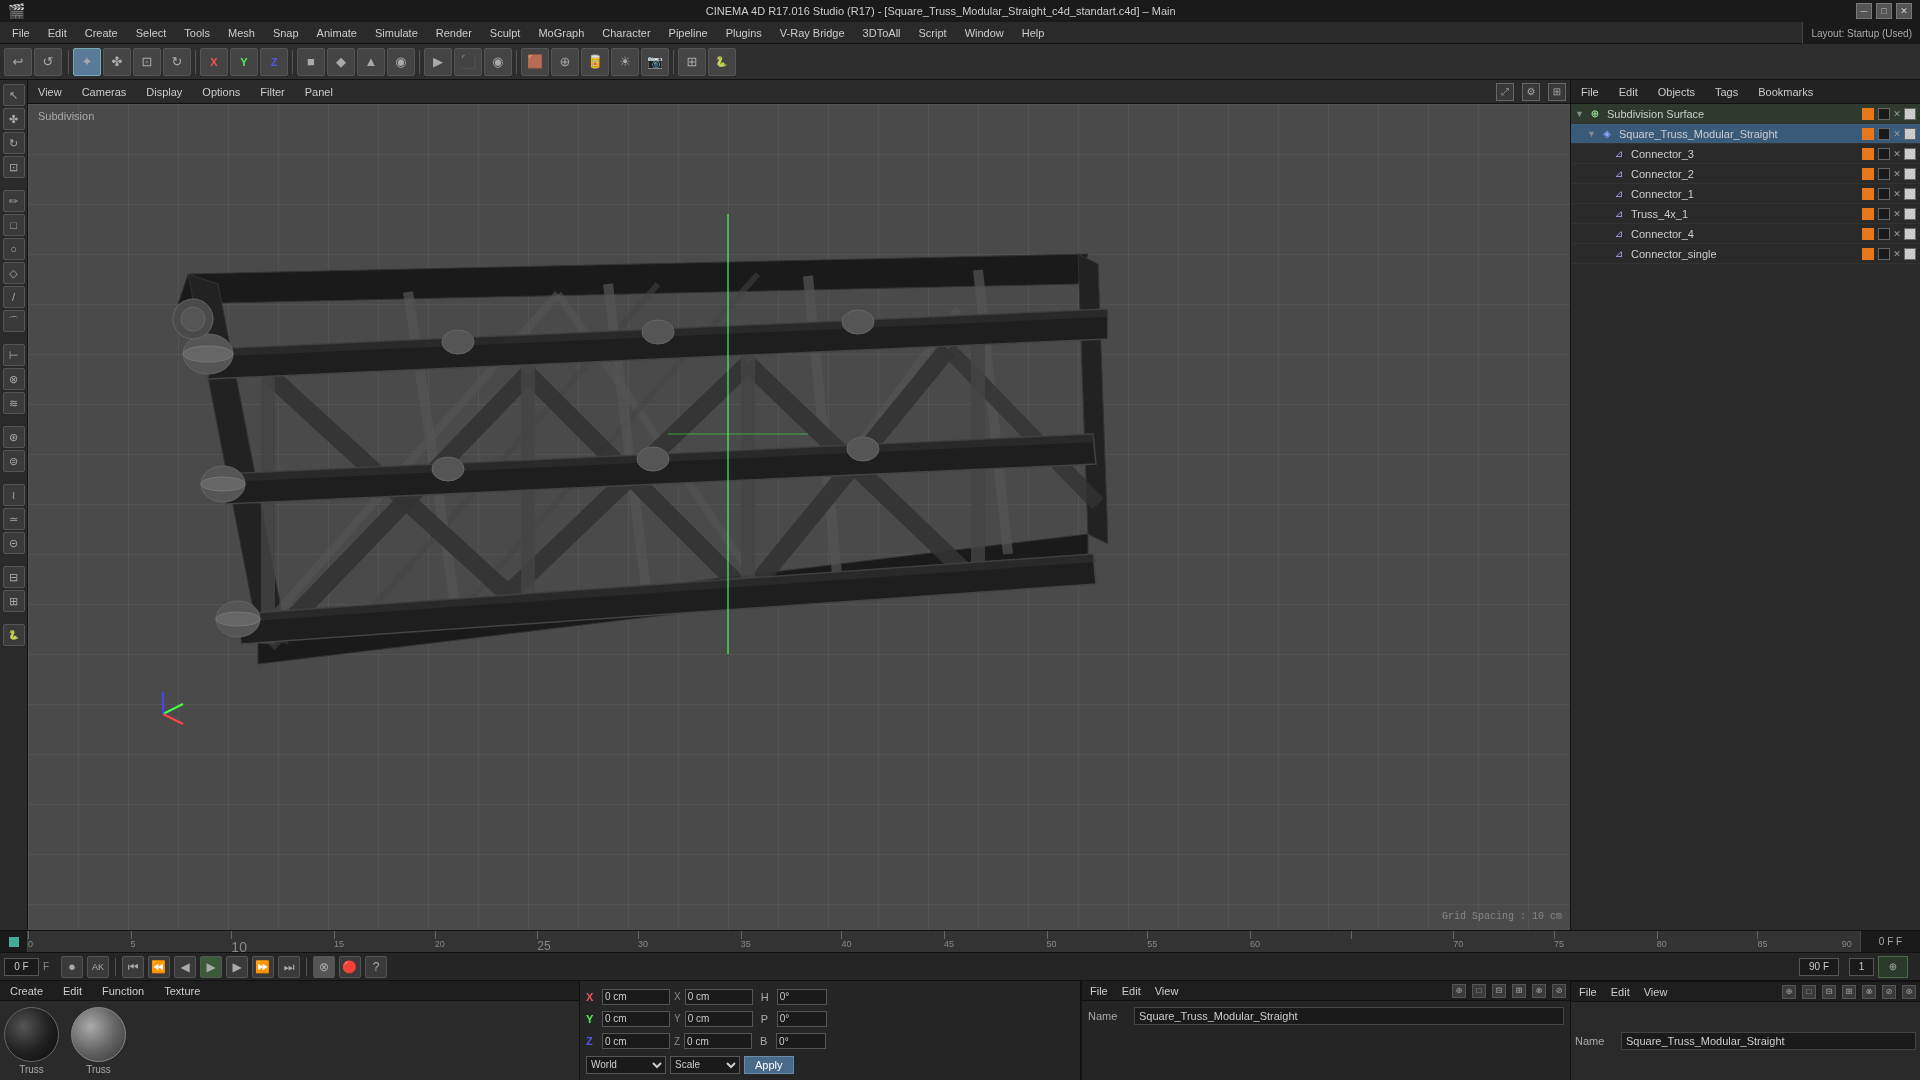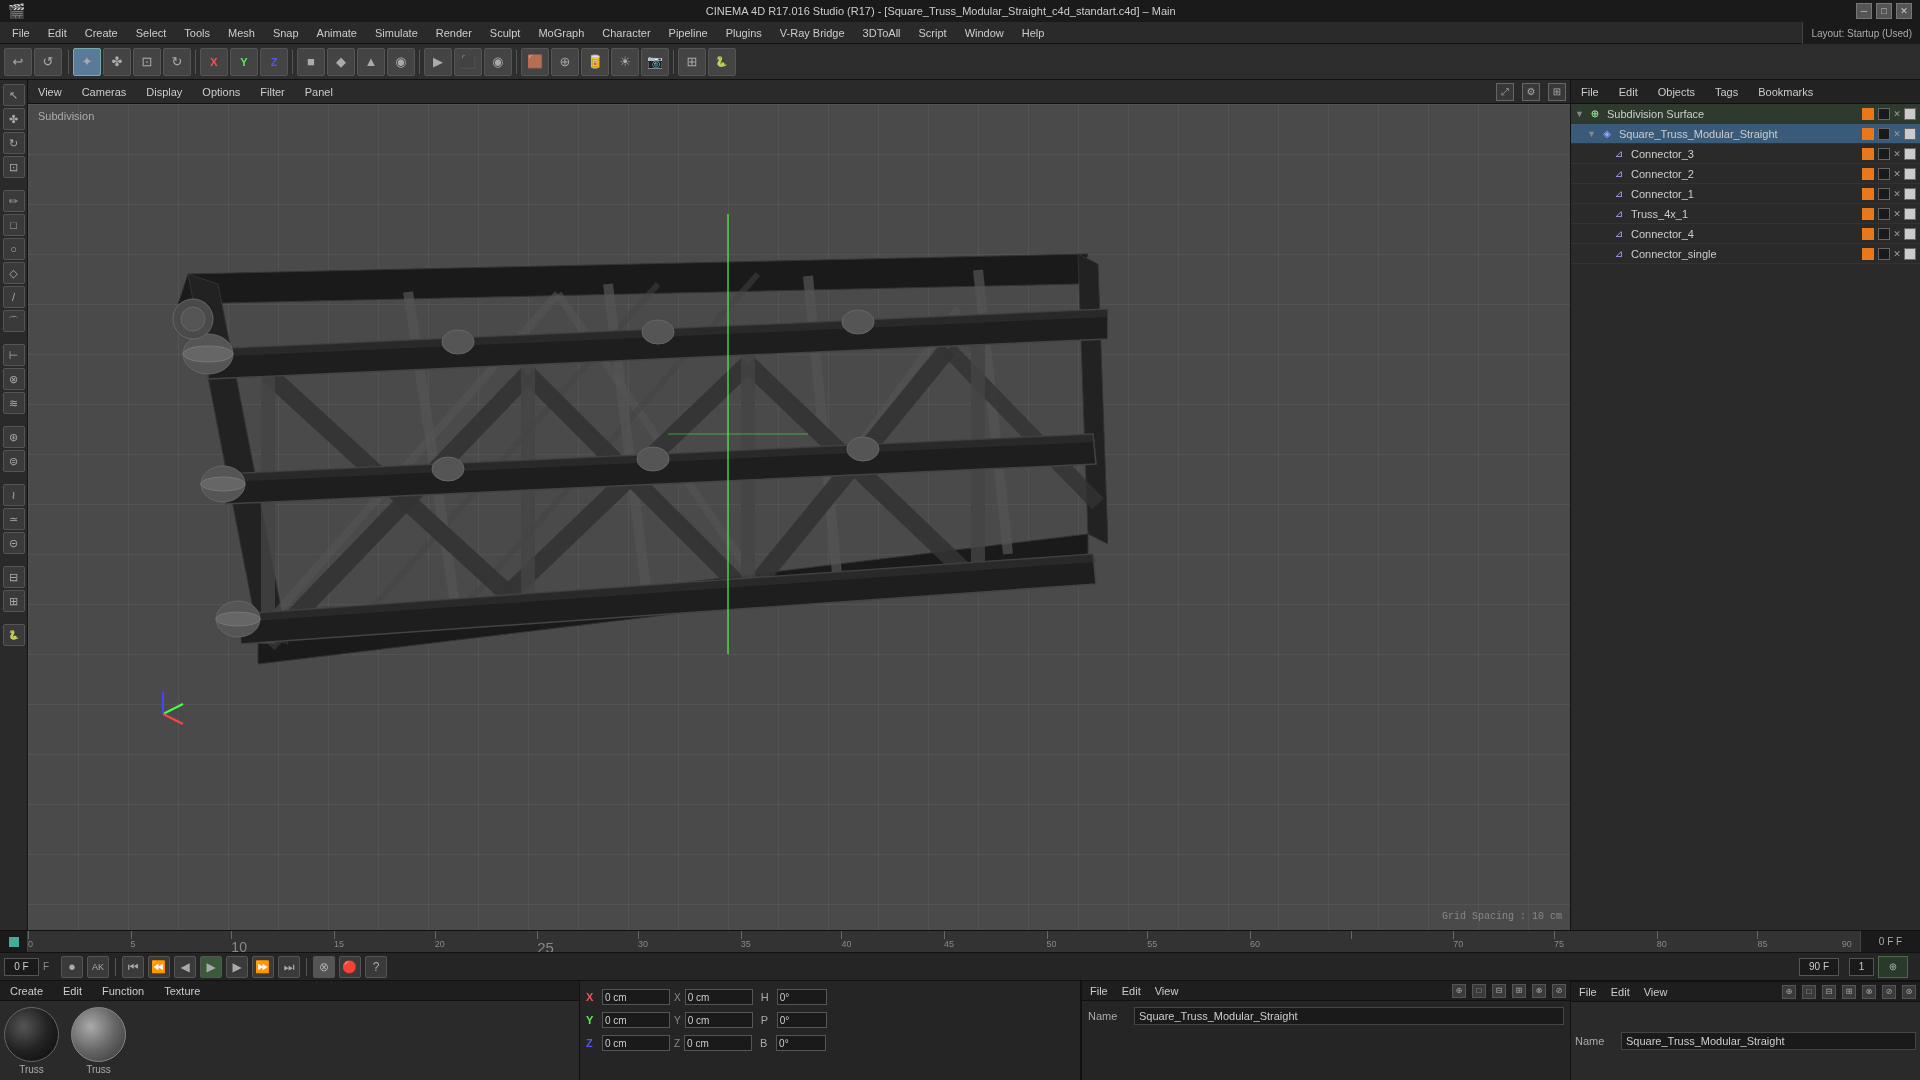--- a/index.html
+++ b/index.html
@@ -781,21 +781,21 @@
       <div style="position:absolute; left:0%; top:8px; font-size:9px; color:#888; white-space:nowrap;">0</div>
       <div style="position:absolute; left:5.6%; top:0; width:1px; height:8px; background:#666;"></div>
       <div style="position:absolute; left:5.6%; top:8px; font-size:9px; color:#888;">5</div>
       <div style="position:absolute; left:11.1%; top:0; width:1px; height:8px; background:#666;"></div>
       <div style="position:absolute; left:11.1%; top:8px; font-size:14px; color:#888;">10</div>
       <div style="position:absolute; left:16.7%; top:0; width:1px; height:8px; background:#666;"></div>
       <div style="position:absolute; left:16.7%; top:8px; font-size:9px; color:#888;">15</div>
       <div style="position:absolute; left:22.2%; top:0; width:1px; height:8px; background:#666;"></div>
       <div style="position:absolute; left:22.2%; top:8px; font-size:9px; color:#888;">20</div>
       <div style="position:absolute; left:27.8%; top:0; width:1px; height:8px; background:#666;"></div>
-      <div style="position:absolute; left:27.8%; top:8px; font-size:15px; color:#888;">25</div>
+      <div style="position:absolute; left:27.8%; top:8px; font-size:12px; color:#888;">25</div>
       <div style="position:absolute; left:33.3%; top:0; width:1px; height:8px; background:#666;"></div>
       <div style="position:absolute; left:33.3%; top:8px; font-size:9px; color:#888;">30</div>
       <div style="position:absolute; left:38.9%; top:0; width:1px; height:8px; background:#666;"></div>
       <div style="position:absolute; left:38.9%; top:8px; font-size:9px; color:#888;">35</div>
       <div style="position:absolute; left:44.4%; top:0; width:1px; height:8px; background:#666;"></div>
       <div style="position:absolute; left:44.4%; top:8px; font-size:9px; color:#888;">40</div>
       <div style="position:absolute; left:50%; top:0; width:1px; height:8px; background:#666;"></div>
       <div style="position:absolute; left:50%; top:8px; font-size:9px; color:#888;">45</div>
       <div style="position:absolute; left:55.6%; top:0; width:1px; height:8px; background:#666;"></div>
       <div style="position:absolute; left:55.6%; top:8px; font-size:9px; color:#888;">50</div>
@@ -896,20 +896,33 @@
 
     <div class="coord-row">
       <span class="coord-label axis-z">Z</span>
       <input class="coord-input" type="text" value="0 cm" style="width: 68px;">
       <span class="coord-sep">Z</span>
       <input class="coord-input" type="text" value="0 cm" style="width: 68px;">
       <span style="width:12px; font-size:11px; color:#aaa; margin-left:4px;">B</span>
       <input class="coord-input" type="text" value="0°" style="width: 50px;">
     </div>
 
+    <div id="coord-bottom" style="display:flex; align-items:center; gap:4px; margin-top:2px;">
+      <select class="coord-select" style="width:80px;">
+        <option>World</option>
+        <option>Object</option>
+        <option>Local</option>
+      </select>
+      <select class="coord-select" style="width:70px;">
+        <option>Scale</option>
+        <option>Rotate</option>
+        <option>Move</option>
+      </select>
+      <button class="apply-btn">Apply</button>
+    </div>
   </div>
 
   <div id="obj-props-panel" style="flex:1; background:#252525; display:flex; flex-direction:column;">
     <div id="obj-props-header" style="height:20px; background:#1e1e1e; display:flex; align-items:center; padding:0 4px; gap:6px; border-bottom:1px solid #111;">
       <span class="prop-header-btn">File</span>
       <span class="prop-header-btn">Edit</span>
       <span class="prop-header-btn">View</span>
       <div style="flex:1;"></div>
 
       <div style="width:14px; height:14px; background:#3a3a3a; border:1px solid #555; display:flex; align-items:center; justify-content:center; font-size:8px; cursor:pointer; color:#aaa;">⊕</div>

